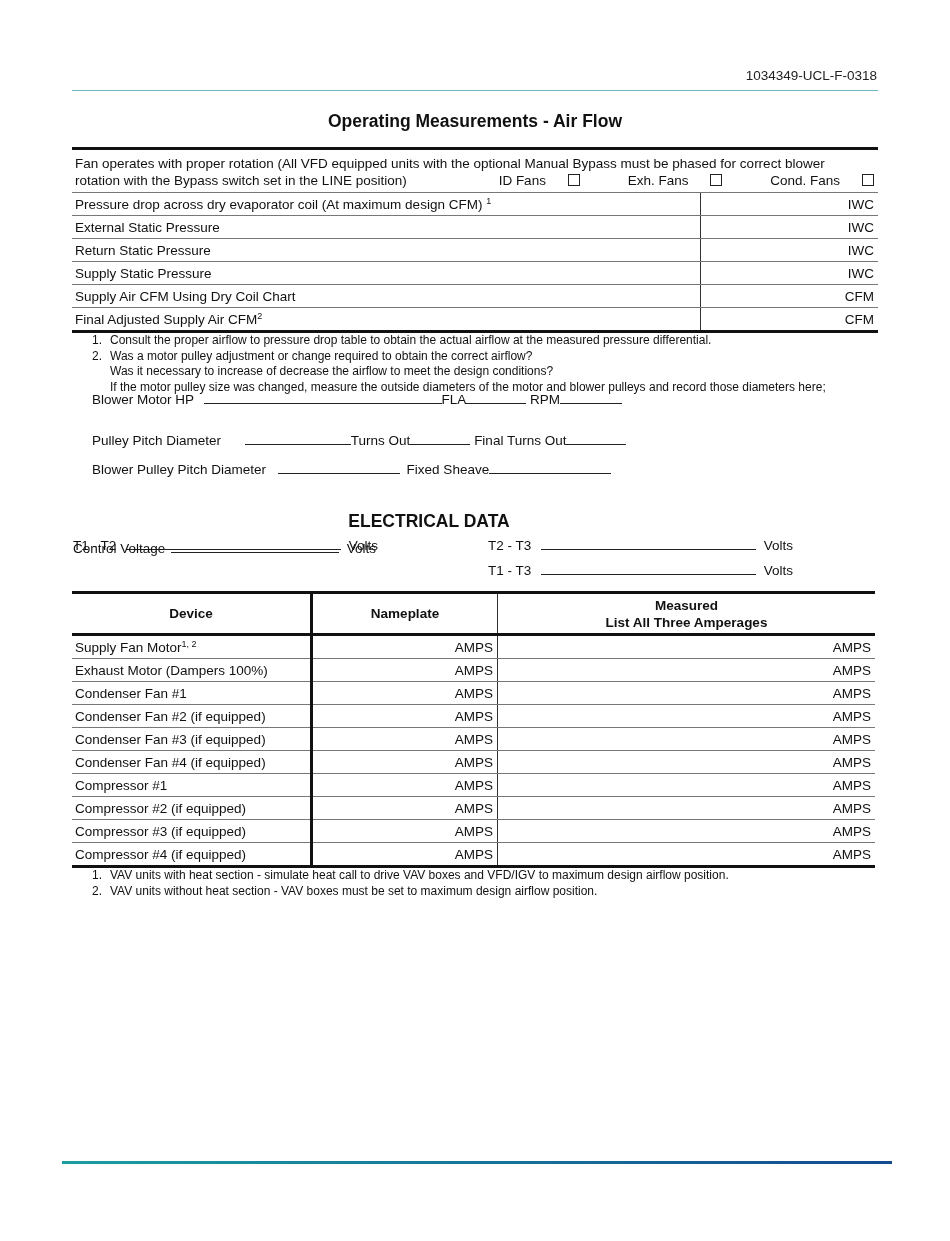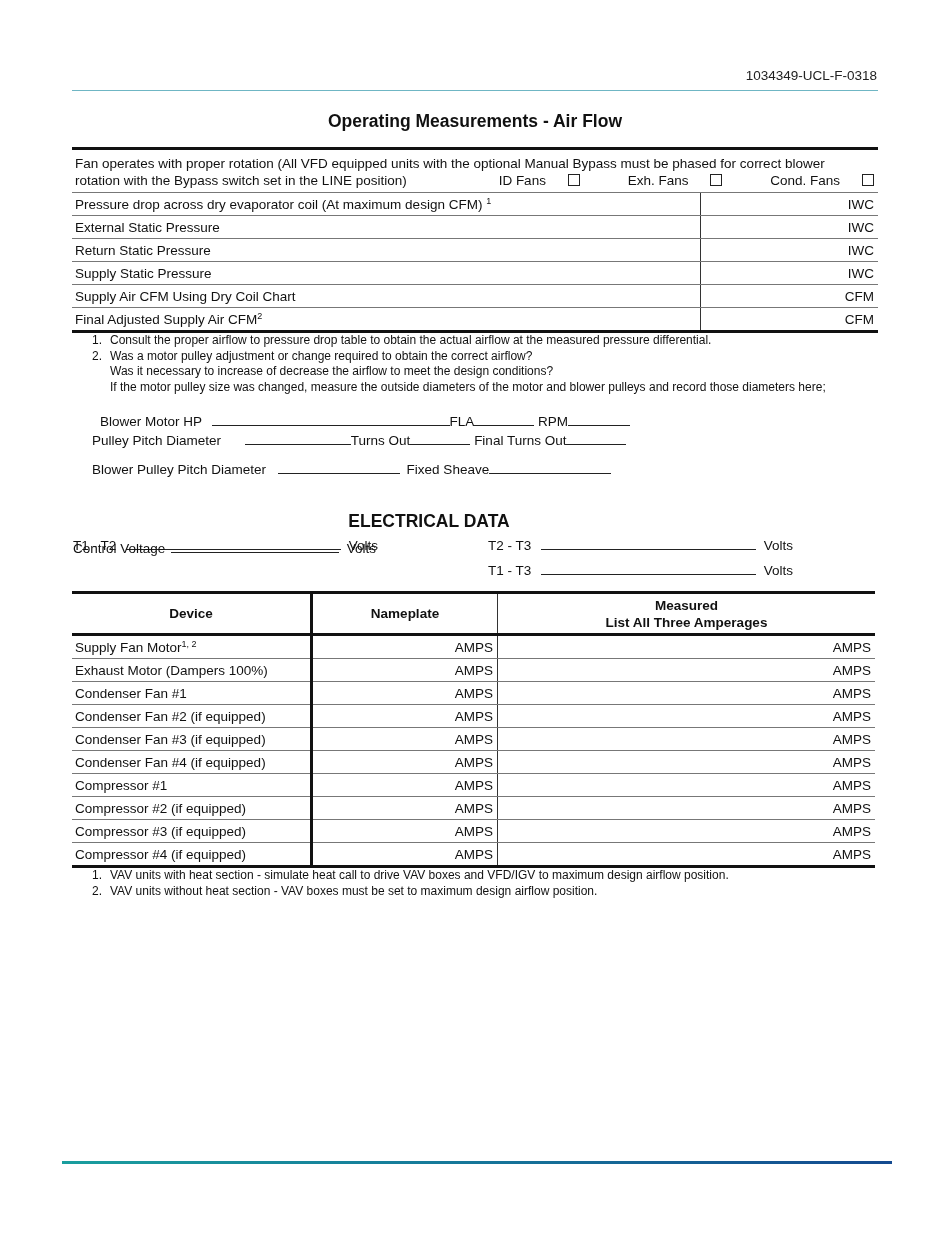--- a/index.html
+++ b/index.html
@@ -91,21 +91,21 @@
       <span>Consult the proper airflow to pressure drop table to obtain the actual airflow at the measured pressure differential.</span>
     </div>
   <div class="n">
       <span class="num">2.</span>
       <span>Was a motor pulley adjustment or change required to obtain the correct airflow?</span>
     </div>
   <div class="indent">Was it necessary to increase of decrease the airflow to meet the design conditions?</div>
   <div class="indent">If the motor pulley size was changed, measure the outside diameters of the motor and blower pulleys and record those diameters here;</div>
 </div>
 
-<div class="abs fill-row" style="top:412px;margin-left:8px;">
+<div class="abs fill-row" style="top:390px;">
   <span>Blower Motor HP</span>
   <span class="line" style="width:238px;margin-left:6px;"></span><span>FLA</span><span class="line" style="width:60px;"></span>
   <span>RPM</span><span class="line" style="width:62px;"></span>
 </div>
 
 <div class="abs fill-row" style="top:431px;text-align:center;">
   <span>Pulley Pitch Diameter</span>
   <span class="line" style="width:106px;margin-left:20px;"></span><span>Turns Out</span><span class="line" style="width:60px;"></span>
   <span>Final Turns Out</span><span class="line" style="width:60px;"></span>
 </div>

